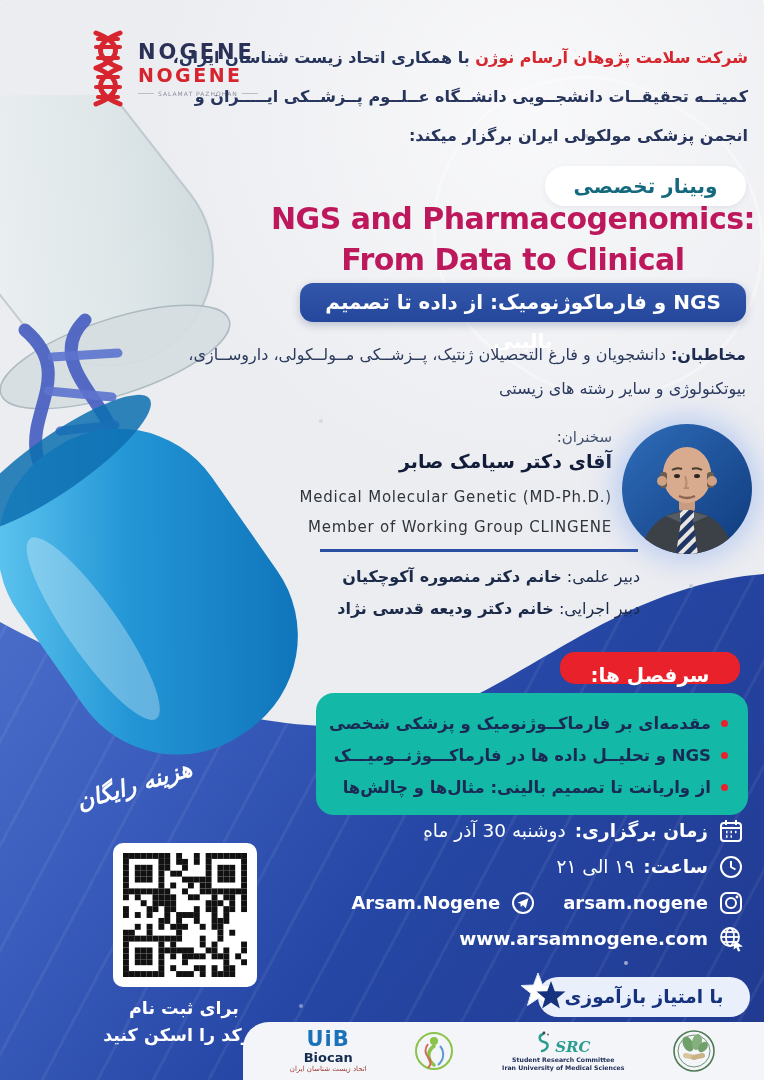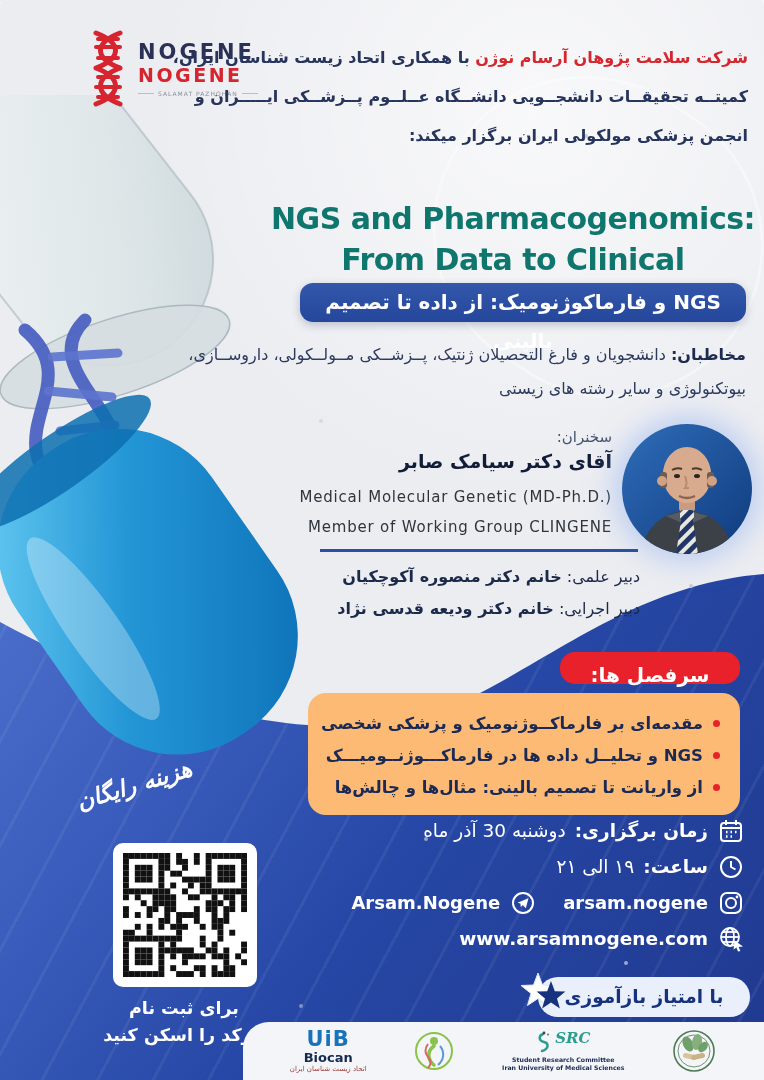--- a/index.html
+++ b/index.html
@@ -38,21 +38,21 @@
   .logo-tagline .tl{height:1px;width:16px;background:#b9bec9;}
   .logo-tagline .tx{font-size:6px;letter-spacing:1px;color:#8a8f9a;white-space:nowrap;}
   .intro{left:250px;right:16px;top:38px;z-index:5;direction:rtl;text-align:right;
     font-size:16px;font-weight:bold;color:#27355c;line-height:39px;}
   .intro p{margin:0;white-space:nowrap;}
   .intro .red{color:#d6262e;}
   
   .webinar-badge{left:545px;top:166px;width:201px;height:40px;z-index:5;background:#fff;
     border-radius:20px;color:#15697e;font-weight:bold;font-size:20px;line-height:40px;
     text-align:center;direction:rtl;box-shadow:0 2px 6px rgba(40,60,110,.08);}
-  .title{left:268px;width:490px;top:198px;z-index:5;text-align:center;color:#0f766e;
+  .title{left:268px;width:490px;top:198px;z-index:5;text-align:center;color:#be185d;
     font-size:30px;font-weight:bold;line-height:41px;letter-spacing:-0.5px;}
   .subtitle-pill{left:300px;top:283px;width:446px;height:39px;z-index:5;
     background:linear-gradient(180deg,#3357ab,#24479c);border-radius:13px;color:#fff;
     font-weight:bold;font-size:20px;line-height:39px;text-align:center;direction:rtl;
     box-shadow:0 3px 8px rgba(25,45,100,.25);}
   .audience{right:18px;top:338px;width:560px;z-index:5;direction:rtl;text-align:right;
     font-size:16px;line-height:34px;color:#2c3a5e;font-weight:500;}
   .audience b{font-weight:bold;color:#1d2b50;}
   
   .speaker-text{right:152px;top:428px;z-index:5;direction:rtl;text-align:right;}
@@ -63,21 +63,21 @@
     overflow:hidden;box-shadow:0 0 28px 8px rgba(150,180,240,.55);}
   .divider{left:320px;top:549px;width:318px;height:3px;background:#2b4fa2;z-index:5;}
   .secretaries{right:124px;top:561px;z-index:5;direction:rtl;text-align:right;
     font-size:16px;line-height:32px;color:#1c2a4a;}
   .secretaries p{margin:0;}
   .secretaries b{font-weight:bold;}
   
   .topics-badge{left:560px;top:652px;width:180px;height:32px;z-index:6;background:#e8212b;
     border-radius:15px;color:#fff;font-weight:bold;font-size:20px;line-height:46px;
     text-align:center;direction:rtl;}
-  .topics-box{left:308px;top:693px;width:432px;height:122px;z-index:5;background:#fdba74;
+  .topics-box{left:316px;top:693px;width:432px;height:122px;z-index:5;background:#14b8a6;
     border-radius:18px;direction:rtl;padding:14px 20px 0 14px;box-sizing:border-box;}
   .topic-row{display:flex;align-items:center;gap:10px;height:32px;
     font-size:16.5px;font-weight:bold;color:#1b2a55;white-space:nowrap;}
   .topic-dot{width:7px;height:7px;border-radius:50%;background:#e8212b;flex-shrink:0;}
   
   .free-note{left:44px;top:772px;width:180px;z-index:5;transform:rotate(-17deg);
     color:#fff;font-size:23px;font-weight:bold;font-style:italic;direction:rtl;text-align:center;}
   .qr-panel{left:113px;top:843px;width:144px;height:144px;z-index:5;background:#fff;
     border-radius:10px;display:flex;align-items:center;justify-content:center;}
   .scan-text{left:84px;top:995px;width:200px;z-index:5;text-align:center;color:#fff;
@@ -96,21 +96,21 @@
     border-radius:21px;color:#16327e;font-weight:bold;font-size:18.5px;line-height:40px;
     text-align:center;direction:rtl;}
   .cme-star{position:absolute;left:-20px;top:-6px;width:54px;height:50px;}
   
   .footer-panel{left:243px;top:1022px;width:521px;height:58px;z-index:5;background:#f3f5f9;
     border-radius:26px 0 0 0;display:flex;align-items:center;justify-content:space-evenly;}
   .flogo{display:flex;flex-direction:column;align-items:center;line-height:1;}
   .uib{font-size:21px;font-weight:bold;color:#1a73b8;letter-spacing:1px;}
   .biocan-name{font-size:13px;font-weight:bold;color:#142a4e;margin-top:1px;}
   .biocan-cap{font-size:7px;color:#a03a30;margin-top:2px;direction:rtl;}
-  .src-row{display:flex;gap:1px;}
+  .src-row{display:flex;align-items:flex-end;gap:1px;}
   .src-acr{font-family:"DejaVu Serif",serif;font-style:italic;font-size:15px;color:#2a9d8f;font-weight:bold;}
   .src-cap{font-size:6.2px;font-weight:bold;color:#1c2a52;margin-top:2px;text-align:center;}
 </style>
 </head>
 <body>
 
 <div class="poster">
 
   <div class="abs bg-texture"></div>
   <div class="abs capsule-watermark"></div>
@@ -182,20 +182,21 @@
       </span>
     </div>
   </div>
 
   <div class="abs intro">
     <p><span class="red">شرکت سلامت پژوهان آرسام نوژن</span> <span>با همکاری اتحاد زیست شناسان ایران،</span></p>
     <p>کمیتــه تحقیقــات دانشجــویی دانشــگاه عــلــوم پــزشــکی ایـــــران و</p>
     <p>انجمن پزشکی مولکولی ایران برگزار میکند:</p>
   </div>
 
+  <div class="abs webinar-badge">وبینار تخصصی</div>
   <div class="abs title">
     <div>NGS and Pharmacogenomics:</div>
     <div>From Data to Clinical Decision</div>
   </div>
   <div class="abs subtitle-pill">NGS و فارماکوژنومیک: از داده تا تصمیم بالینی</div>
 
   <div class="abs audience">
     <b>مخاطبان:</b>
     <span>دانشجویان و فارغ التحصیلان ژنتیک، پــزشــکی مــولــکولی، داروســازی، بیوتکنولوژی و سایر رشته های زیستی</span>
   </div>

